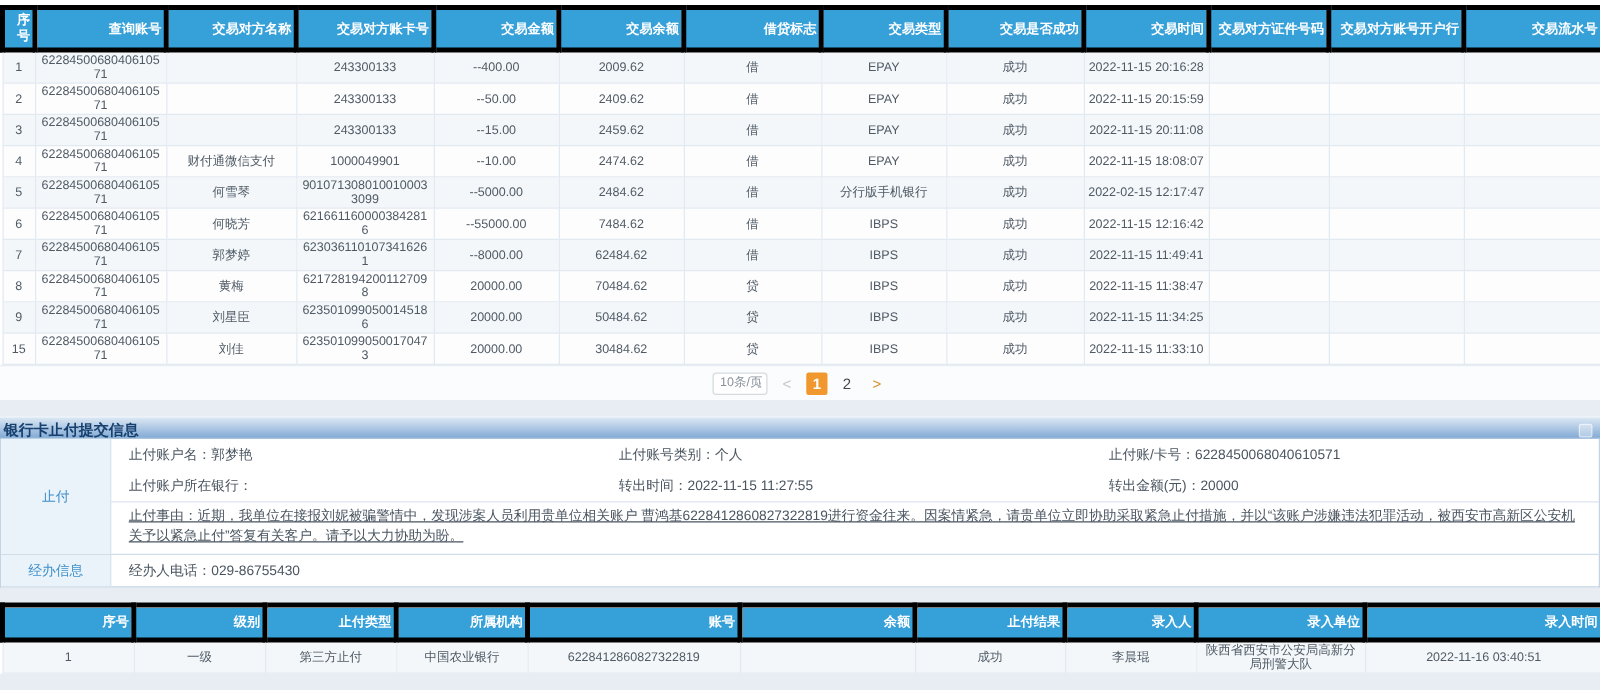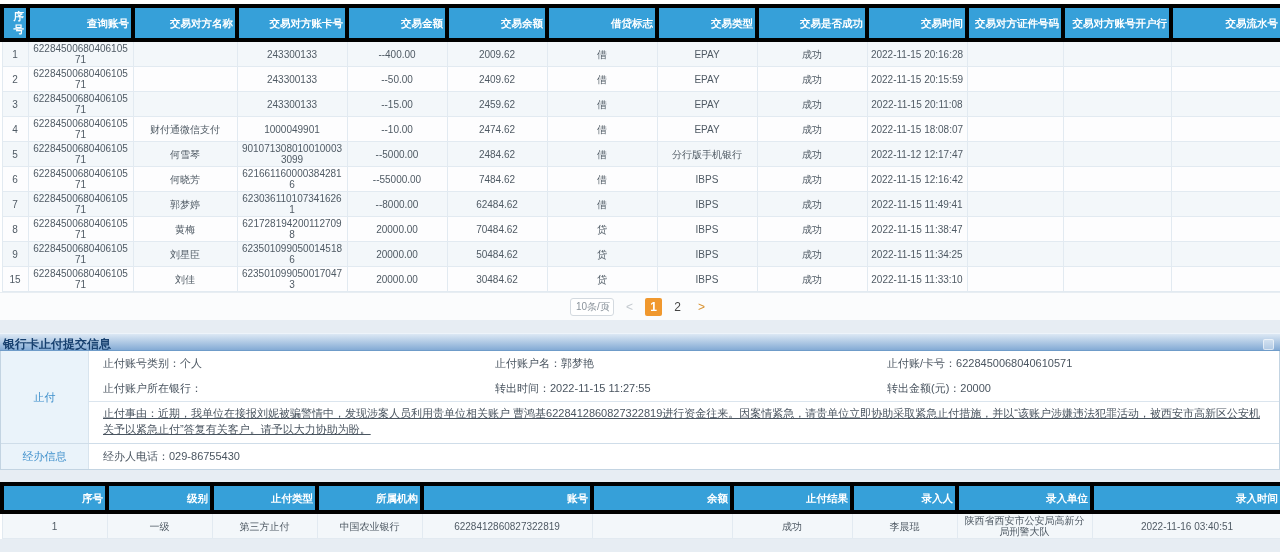--- a/index.html
+++ b/index.html
@@ -213,21 +213,21 @@
           <tr>
             <td>5</td>
             <td>6228450068040610571</td>
             <td>何雪琴</td>
             <td>9010713080100100033099</td>
             <td>--5000.00</td>
             <td>2484.62</td>
             <td>借</td>
             <td>分行版手机银行</td>
             <td>成功</td>
-            <td>2022-11-12 12:17:47</td>
+            <td>2022-02-15 12:17:47</td>
             <td></td>
             <td></td>
             <td></td>
           </tr>
           <tr>
             <td>6</td>
             <td>6228450068040610571</td>
             <td>何晓芳</td>
             <td>6216611600003842816</td>
             <td>--55000.00</td>
@@ -320,22 +320,22 @@
   <div class="section-bar">
     <span class="section-title">银行卡止付提交信息</span>
     <span class="collapse-icon"></span>
   </div>
 
   <div class="info-box">
     <div class="info-group">
       <div class="info-label">止付</div>
       <div class="info-content">
         <div class="field-row">
+          <span class="field f2">止付账户名：郭梦艳</span>
           <span class="field f1">止付账号类别：个人</span>
-          <span class="field f2">止付账户名：郭梦艳</span>
           <span class="field f3">止付账/卡号：6228450068040610571</span>
         </div>
         <div class="field-row">
           <span class="field f1">止付账户所在银行：</span>
           <span class="field f2">转出时间：2022-11-15 11:27:55</span>
           <span class="field f3">转出金额(元)：20000</span>
         </div>
         <div class="reason">止付事由：近期，我单位在接报刘妮被骗警情中，发现涉案人员利用贵单位相关账户 曹鸿基6228412860827322819进行资金往来。因案情紧急，请贵单位立即协助采取紧急止付措施，并以“该账户涉嫌违法犯罪活动，被西安市高新区公安机关予以紧急止付”答复有关客户。请予以大力协助为盼。</div>
       </div>
     </div>

